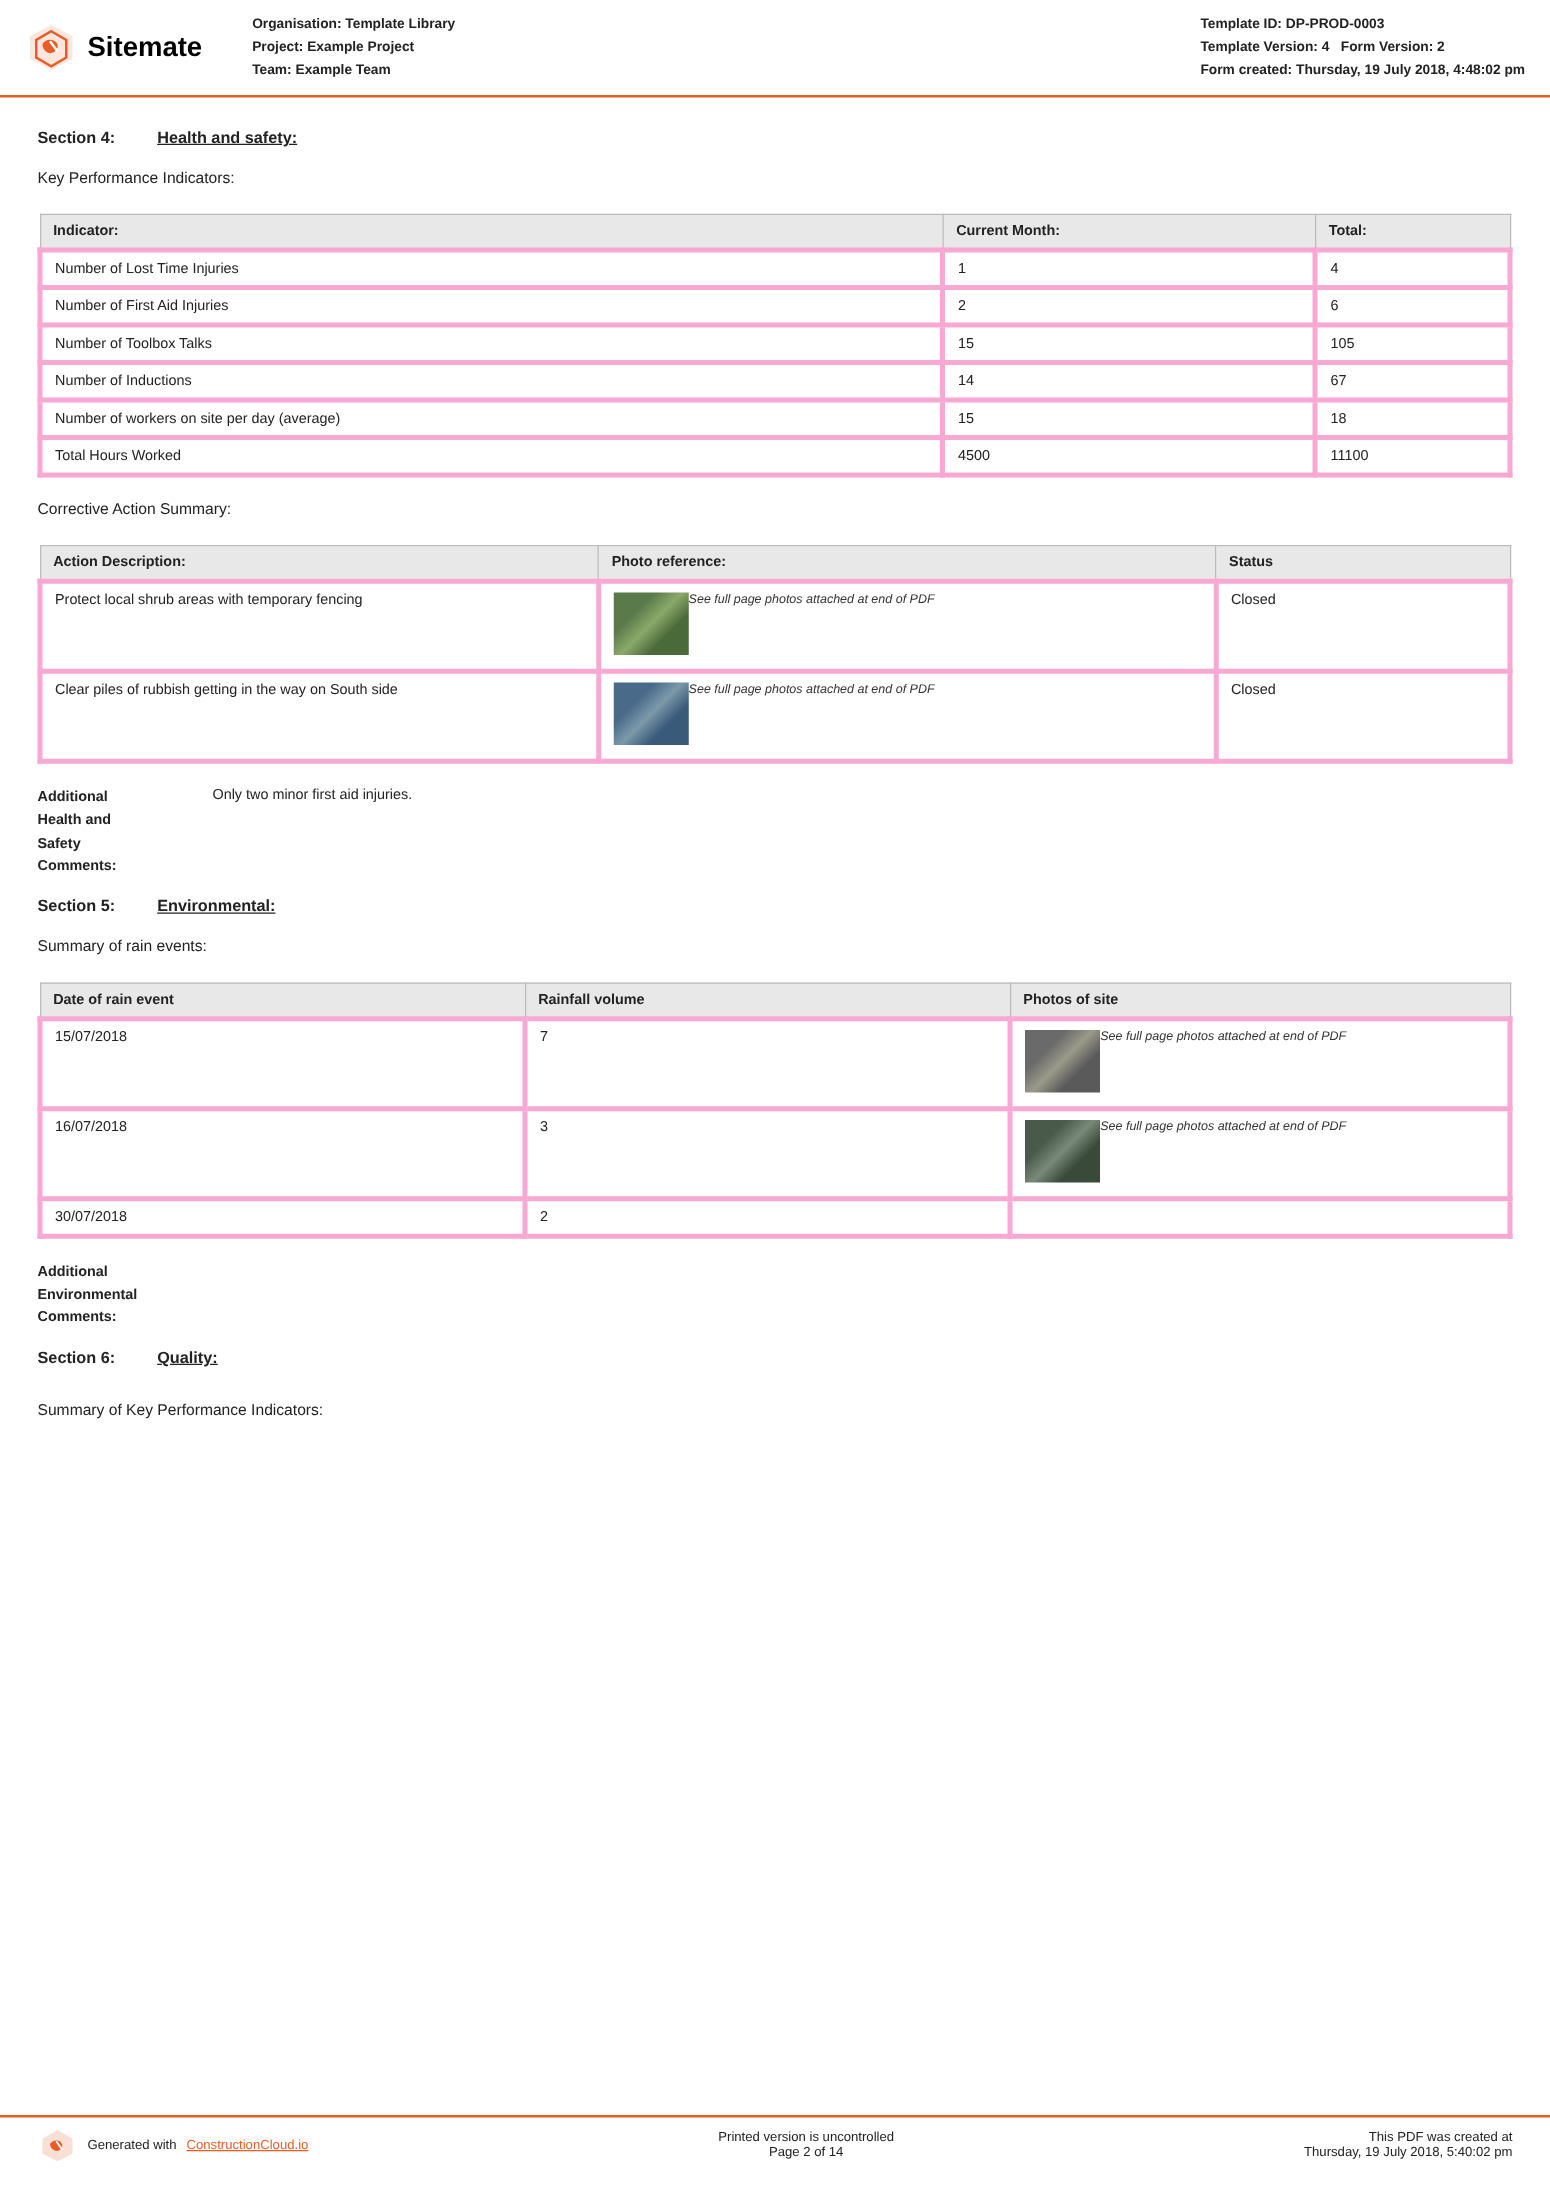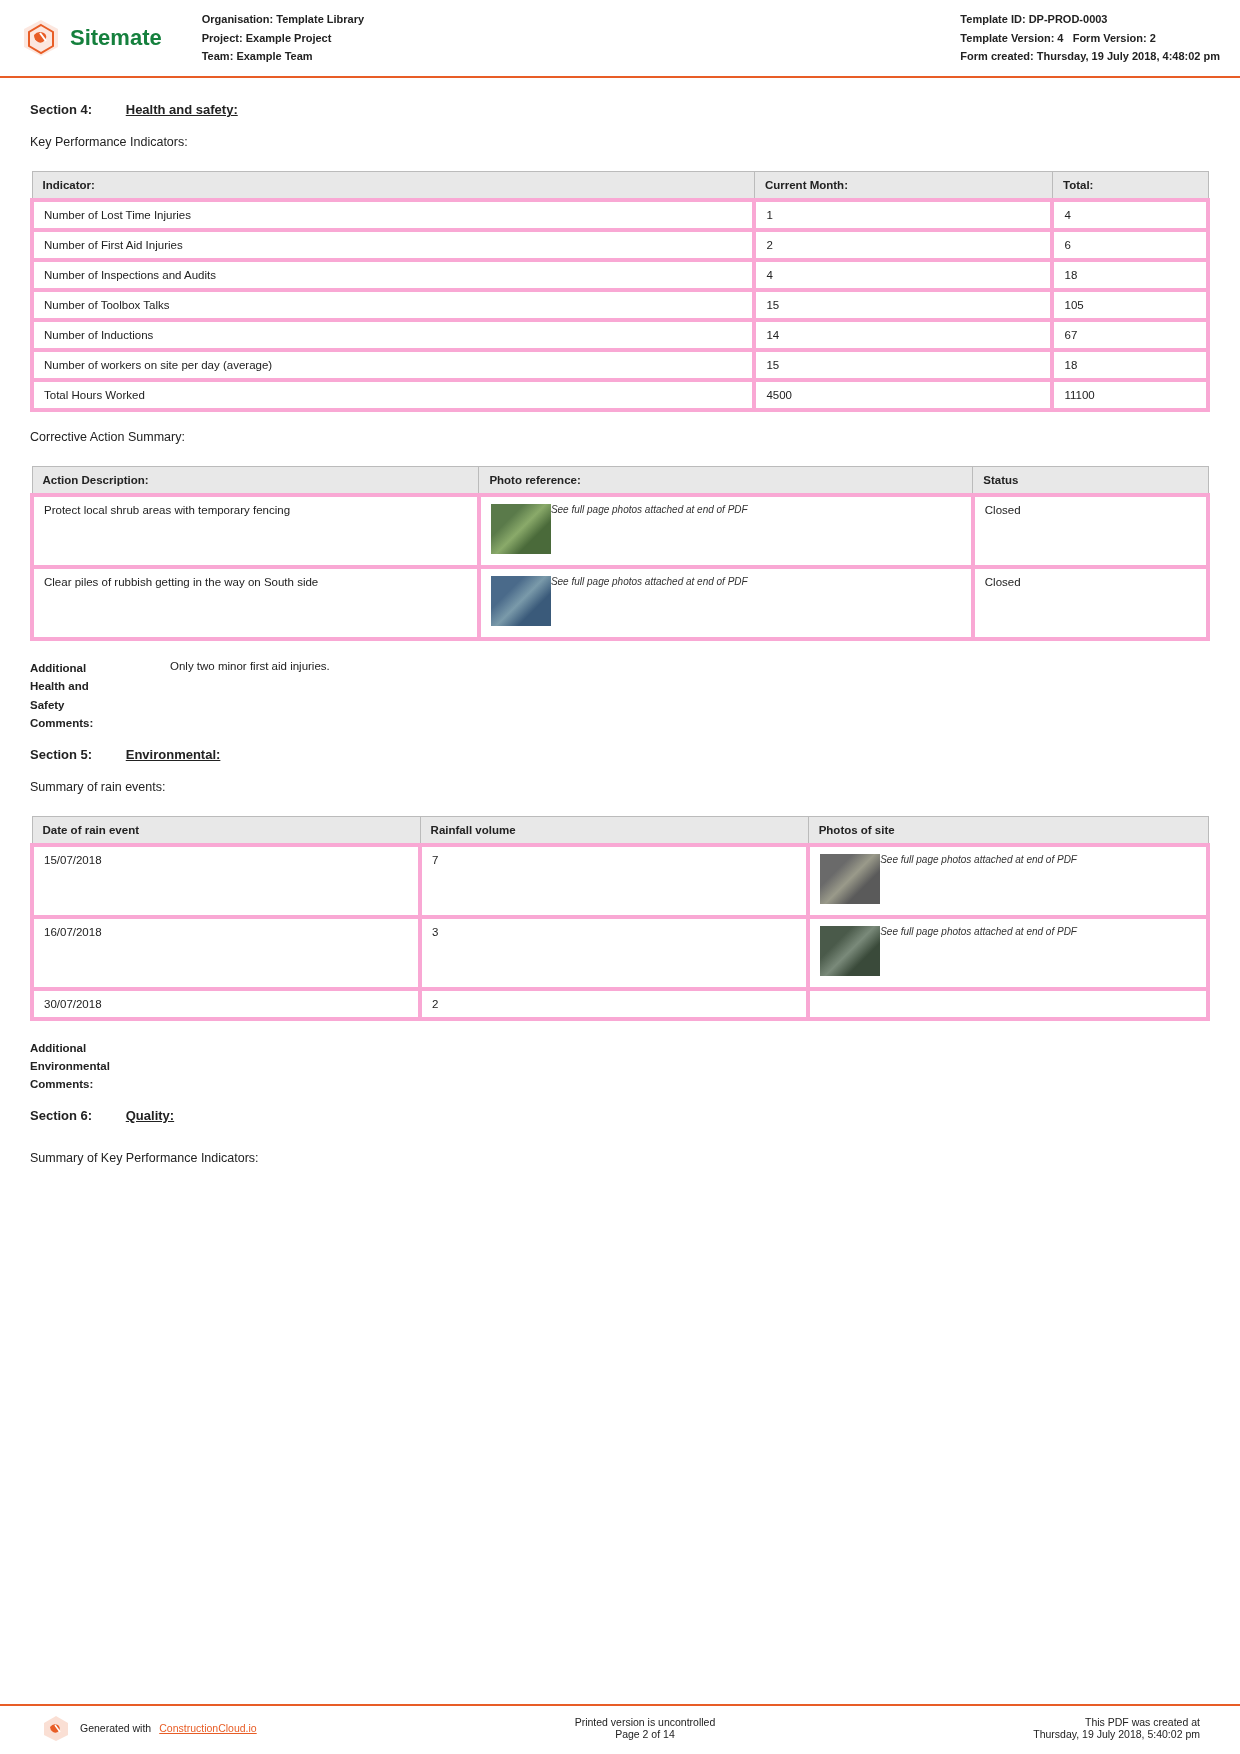--- a/index.html
+++ b/index.html
@@ -25,21 +25,21 @@
       margin-right: 40px;
     }
     .logo-icon {
       width: 42px;
       height: 42px;
       margin-right: 8px;
     }
     .logo-text {
       font-size: 22px;
       font-weight: bold;
-      color: #15803d;
+      color: #000000;
     }
     .header-meta {
       display: flex;
       flex: 1;
       justify-content: space-between;
       font-size: 11px;
     }
     .header-meta-col { line-height: 1.7; }
     .header-meta-col span { font-weight: bold; }
 
@@ -137,25 +137,25 @@
       line-height: 1.6;
     }
     .comments-value {
       flex: 1;
       padding-top: 1px;
     }
 
     
     .footer {
       position: fixed;
-      bottom: 4px;
+      bottom: 16px;
       left: 0;
       width: 1240px;
       border-top: 2px solid #e85d26;
-      padding: 8px 40px;
+      padding: 8px 30px;
       display: flex;
       align-items: center;
       justify-content: space-between;
       font-size: 10.5px;
       background: #fff;
     }
     .footer-left {
       display: flex;
       align-items: center;
       gap: 8px;
@@ -240,25 +240,20 @@
     <tbody id="kpi-tbody">
     <tr>
           <td>Number of Lost Time Injuries</td>
           <td>1</td>
           <td>4</td>
         </tr>
         <tr>
           <td>Number of First Aid Injuries</td>
           <td>2</td>
           <td>6</td>
-        </tr>
-        <tr>
-          <td>Number of Inspections and Audits</td>
-          <td>4</td>
-          <td>18</td>
         </tr>
         <tr>
           <td>Number of Toolbox Talks</td>
           <td>15</td>
           <td>105</td>
         </tr>
         <tr>
           <td>Number of Inductions</td>
           <td>14</td>
           <td>67</td>

